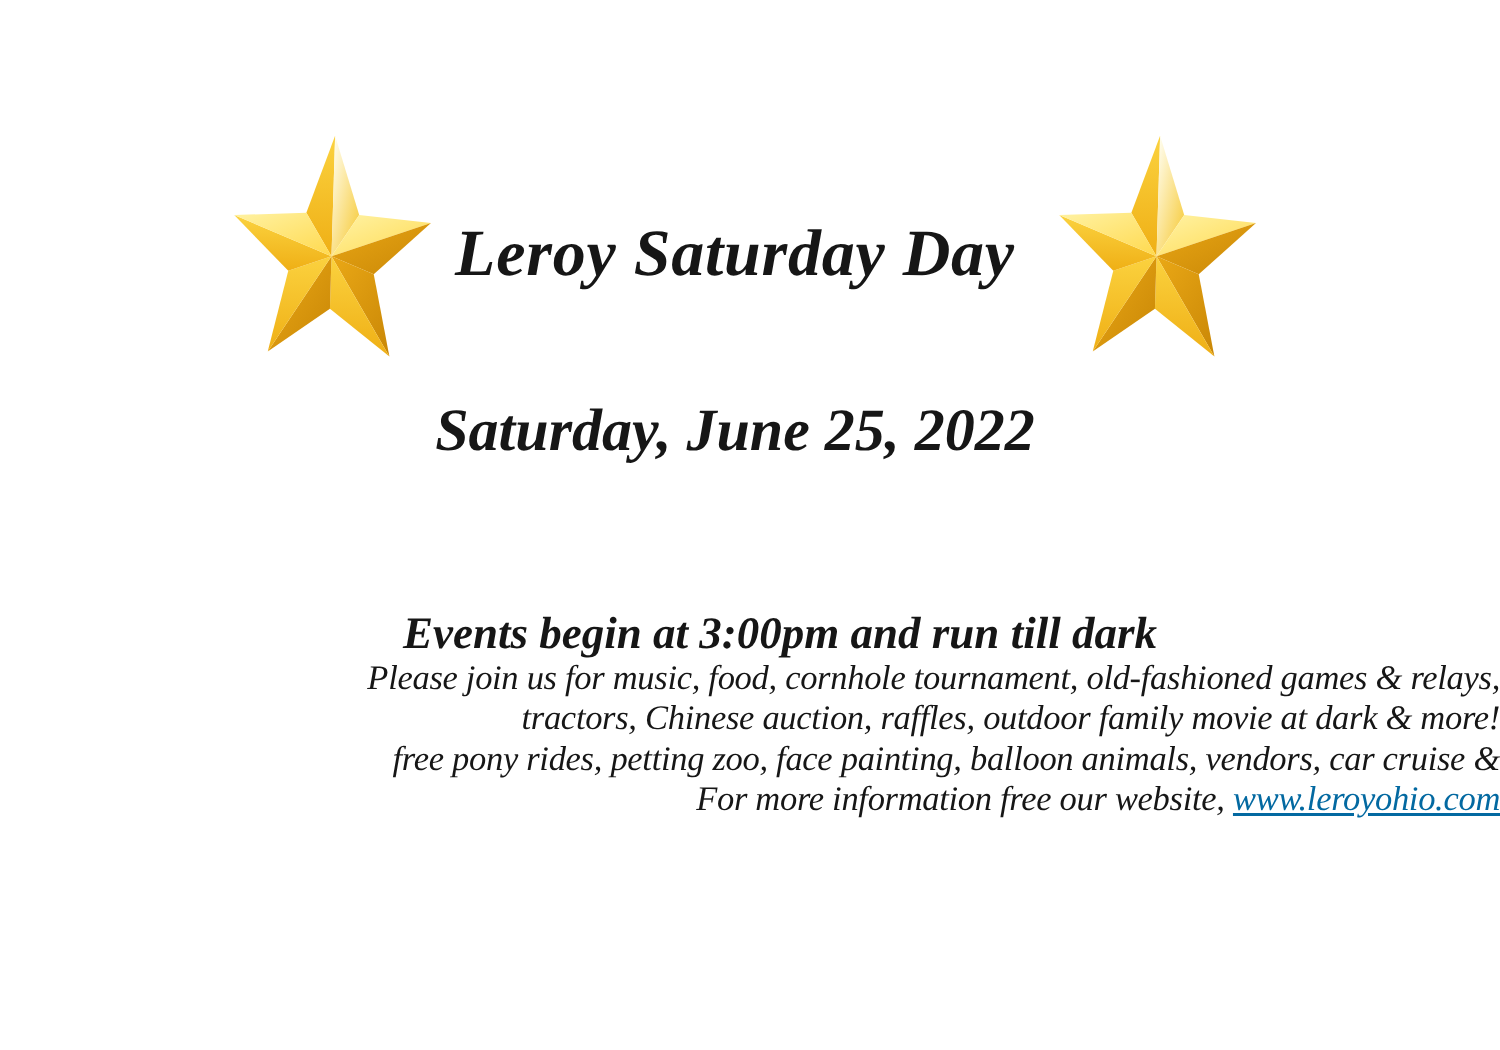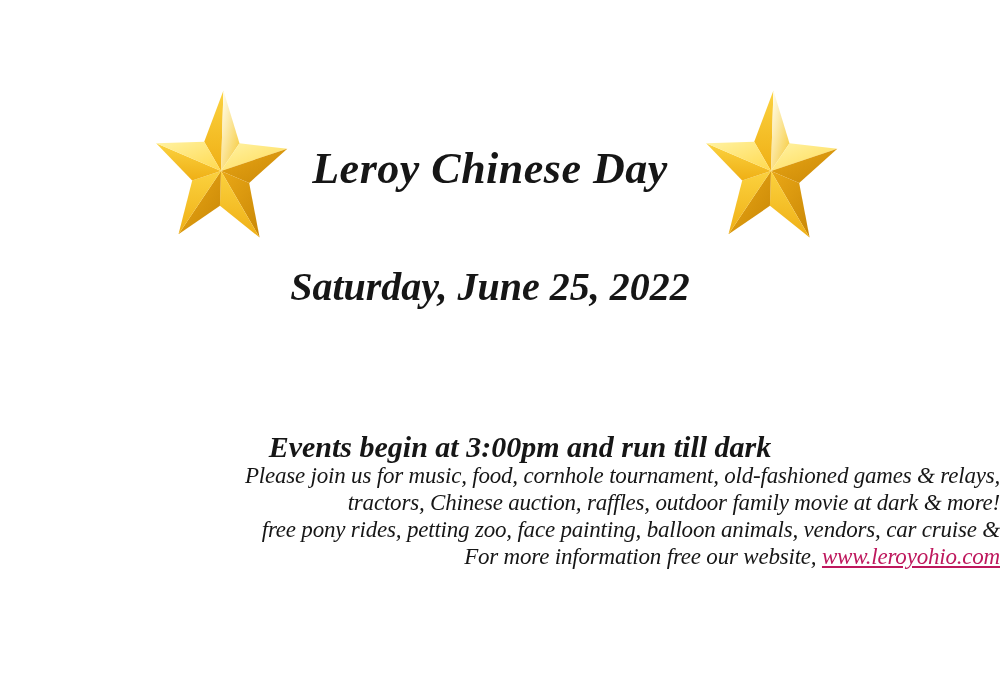--- a/index.html
+++ b/index.html
@@ -31,21 +31,20 @@
     width: 980px;
     text-align: center;
     font-style: italic;
   }
   .lower-center {
     position: absolute;
     left: 40px;
     width: 960px;
     text-align: center;
     font-style: italic;
-    margin-top: 24px;
   }
   .title {
     top: 143px;
     font-size: 44px;
     line-height: 52px;
     font-weight: 600;
     letter-spacing: 0.5px;
     margin: 0;
   }
   .save-block {
@@ -61,21 +60,21 @@
     font-weight: 700;
   }
   .body-block {
     top: 438px;
     font-size: 23px;
     line-height: 27px;
     letter-spacing: -0.2px;
     text-align: right;
   }
   .link {
-    color: #be185d;
+    color: #0369a1;
     text-decoration: underline;
     cursor: pointer;
   }
   .defs-holder { position: absolute; width: 0; height: 0; overflow: hidden; }
 </style>
 </head>
 <body>
 
 <div class="page">
 
@@ -129,21 +128,21 @@
         <polygon points="100,97 138,109.4 154.1,171.4" fill="url(#gDark)"></polygon>
         <polygon points="100,97 154.1,171.4 100,137" fill="url(#gMid)"></polygon>
         <polygon points="100,97 100,137 45.9,171.4" fill="url(#gDark)"></polygon>
         <polygon points="100,97 45.9,171.4 62,109.4" fill="url(#gMid)"></polygon>
         <polygon points="100,97 62,109.4 12.5,68.6" fill="url(#gMid)"></polygon>
         <polygon points="100,97 12.5,68.6 76.5,64.6" fill="url(#gLight)"></polygon>
       </g>
     </svg>
   </div>
 
-  <h1 class="upper-center title">Leroy Chinese Day</h1>
+  <h1 class="upper-center title">Leroy Saturday Day</h1>
 
   <div class="upper-center save-block">
     <div>Saturday, June 25, 2022</div>
   </div>
 
   <div class="lower-center events-headline">Events begin at 3:00pm and run till dark</div>
 
   <div class="lower-center body-block">
     <div>Please join us for music, food, cornhole tournament, old-fashioned games &amp; relays,</div>
     <div>tractors, Chinese auction, raffles, outdoor family movie at dark &amp; more!</div>

